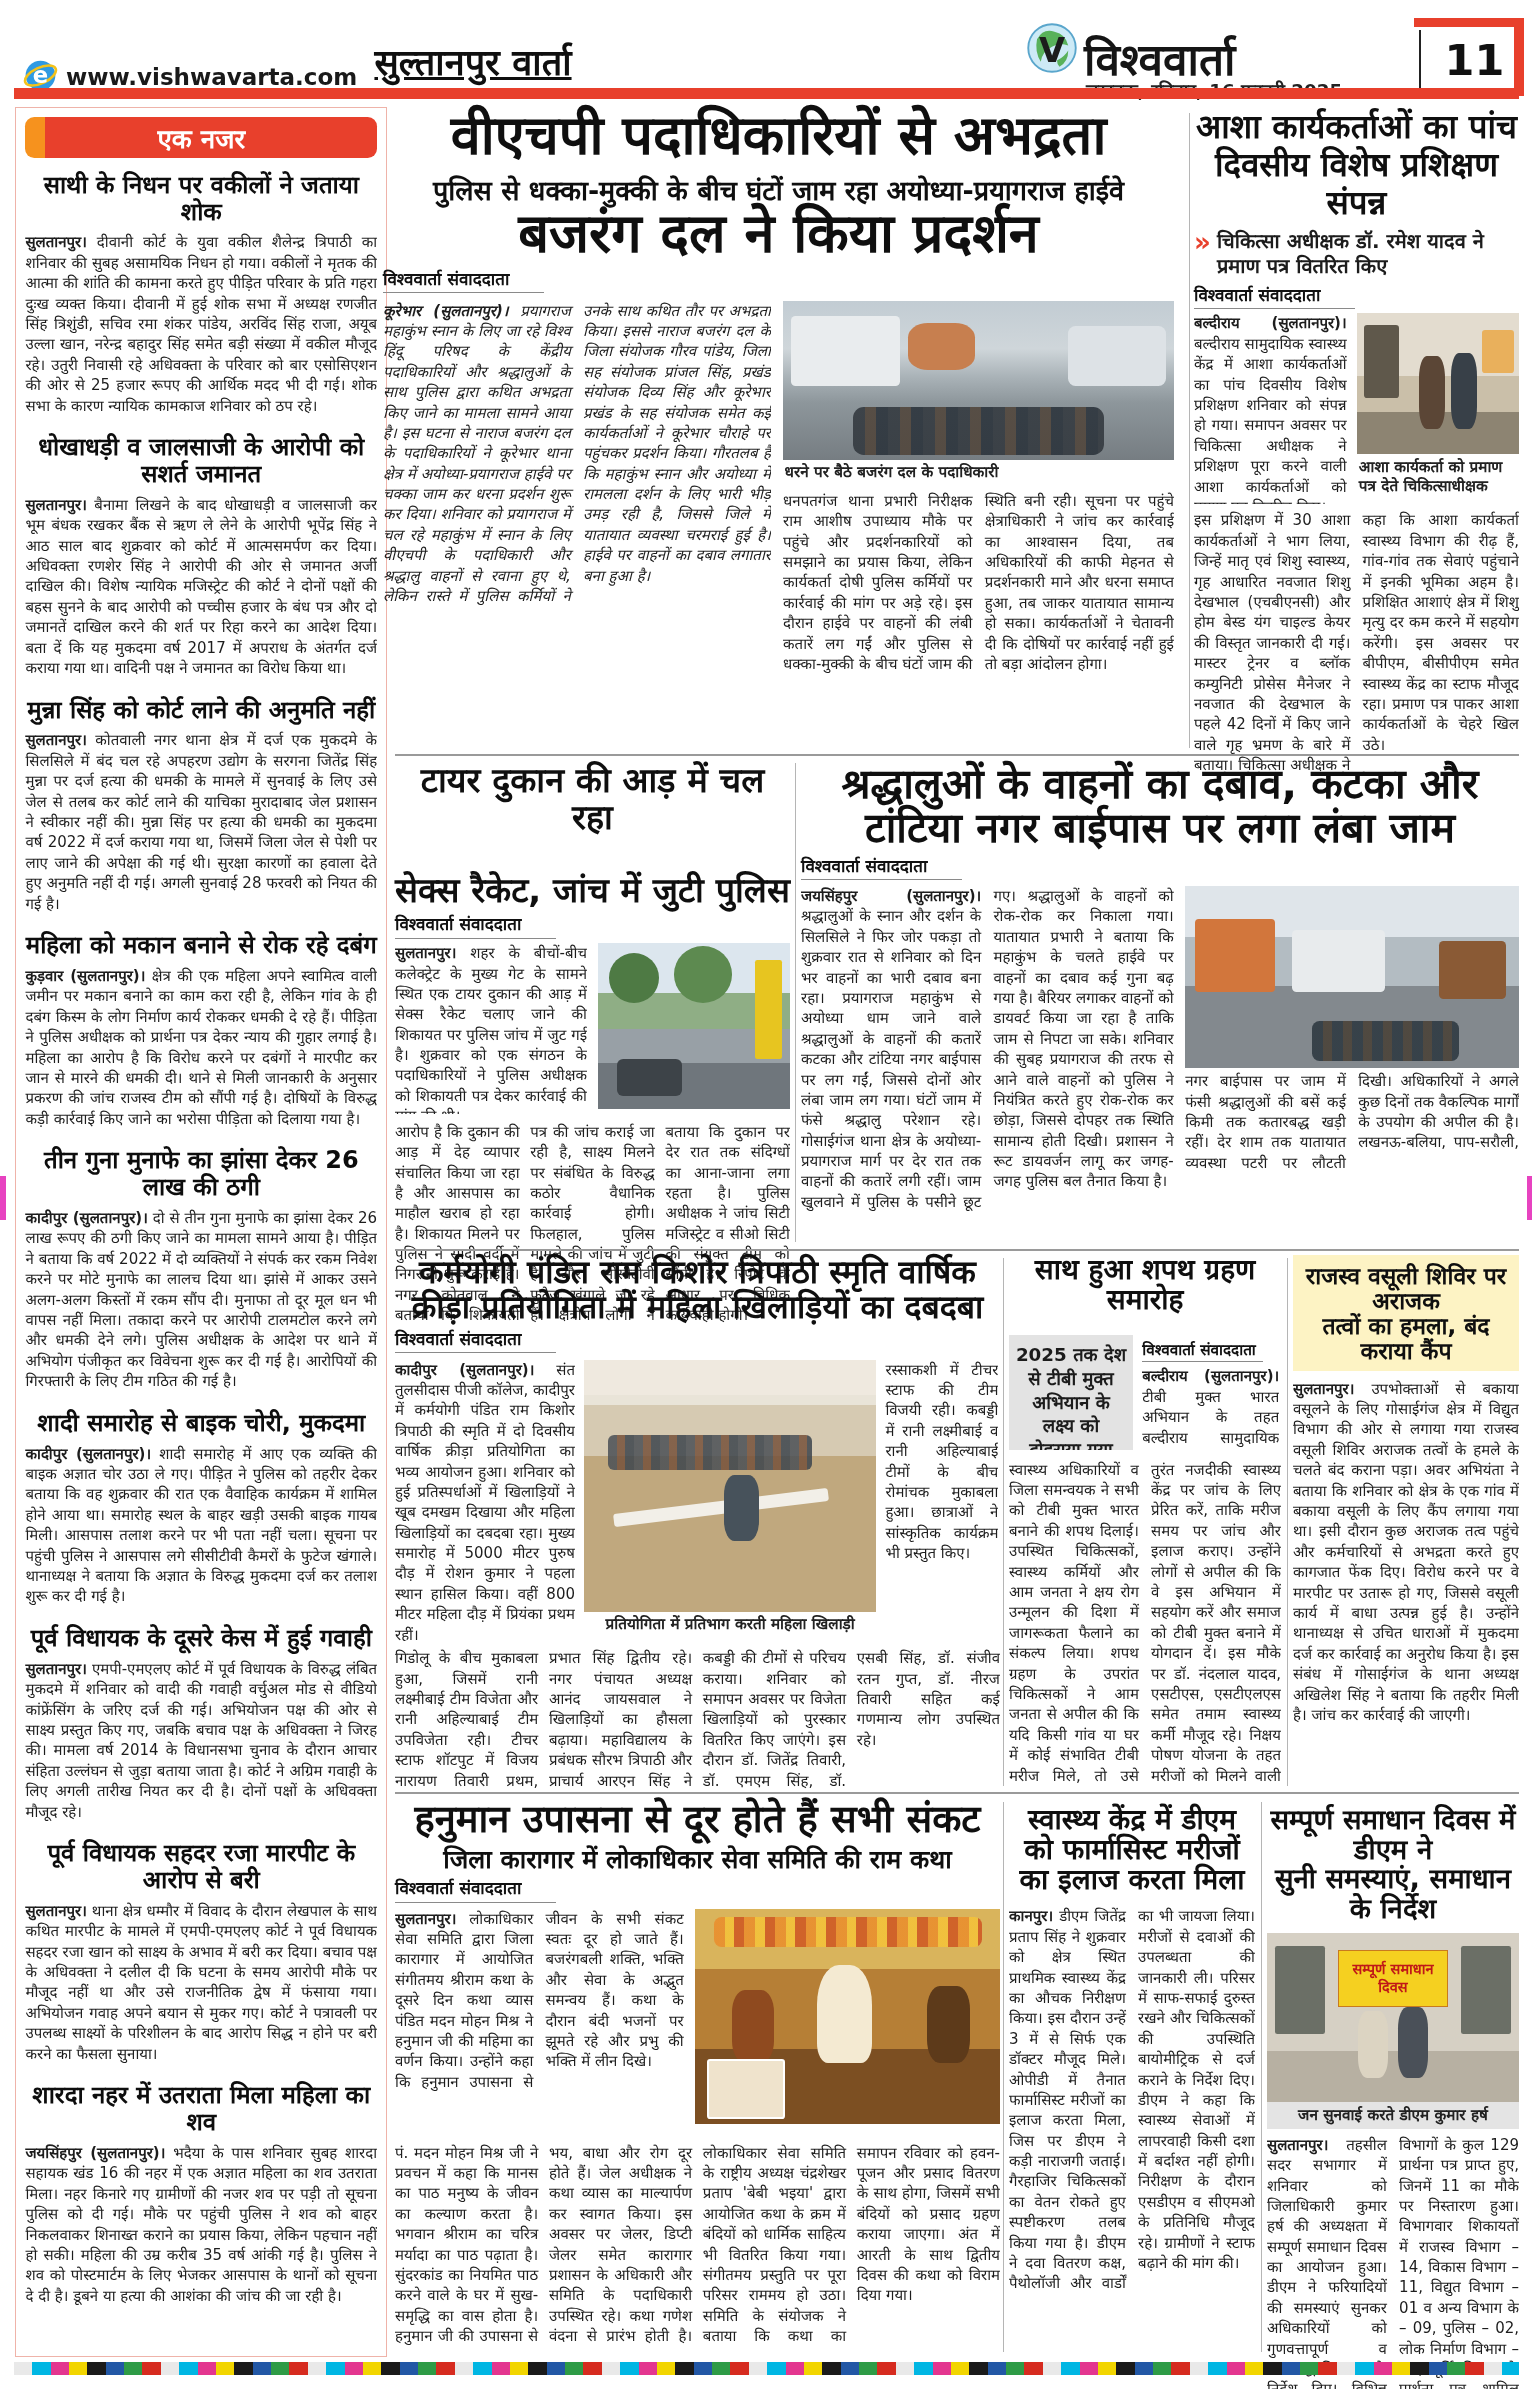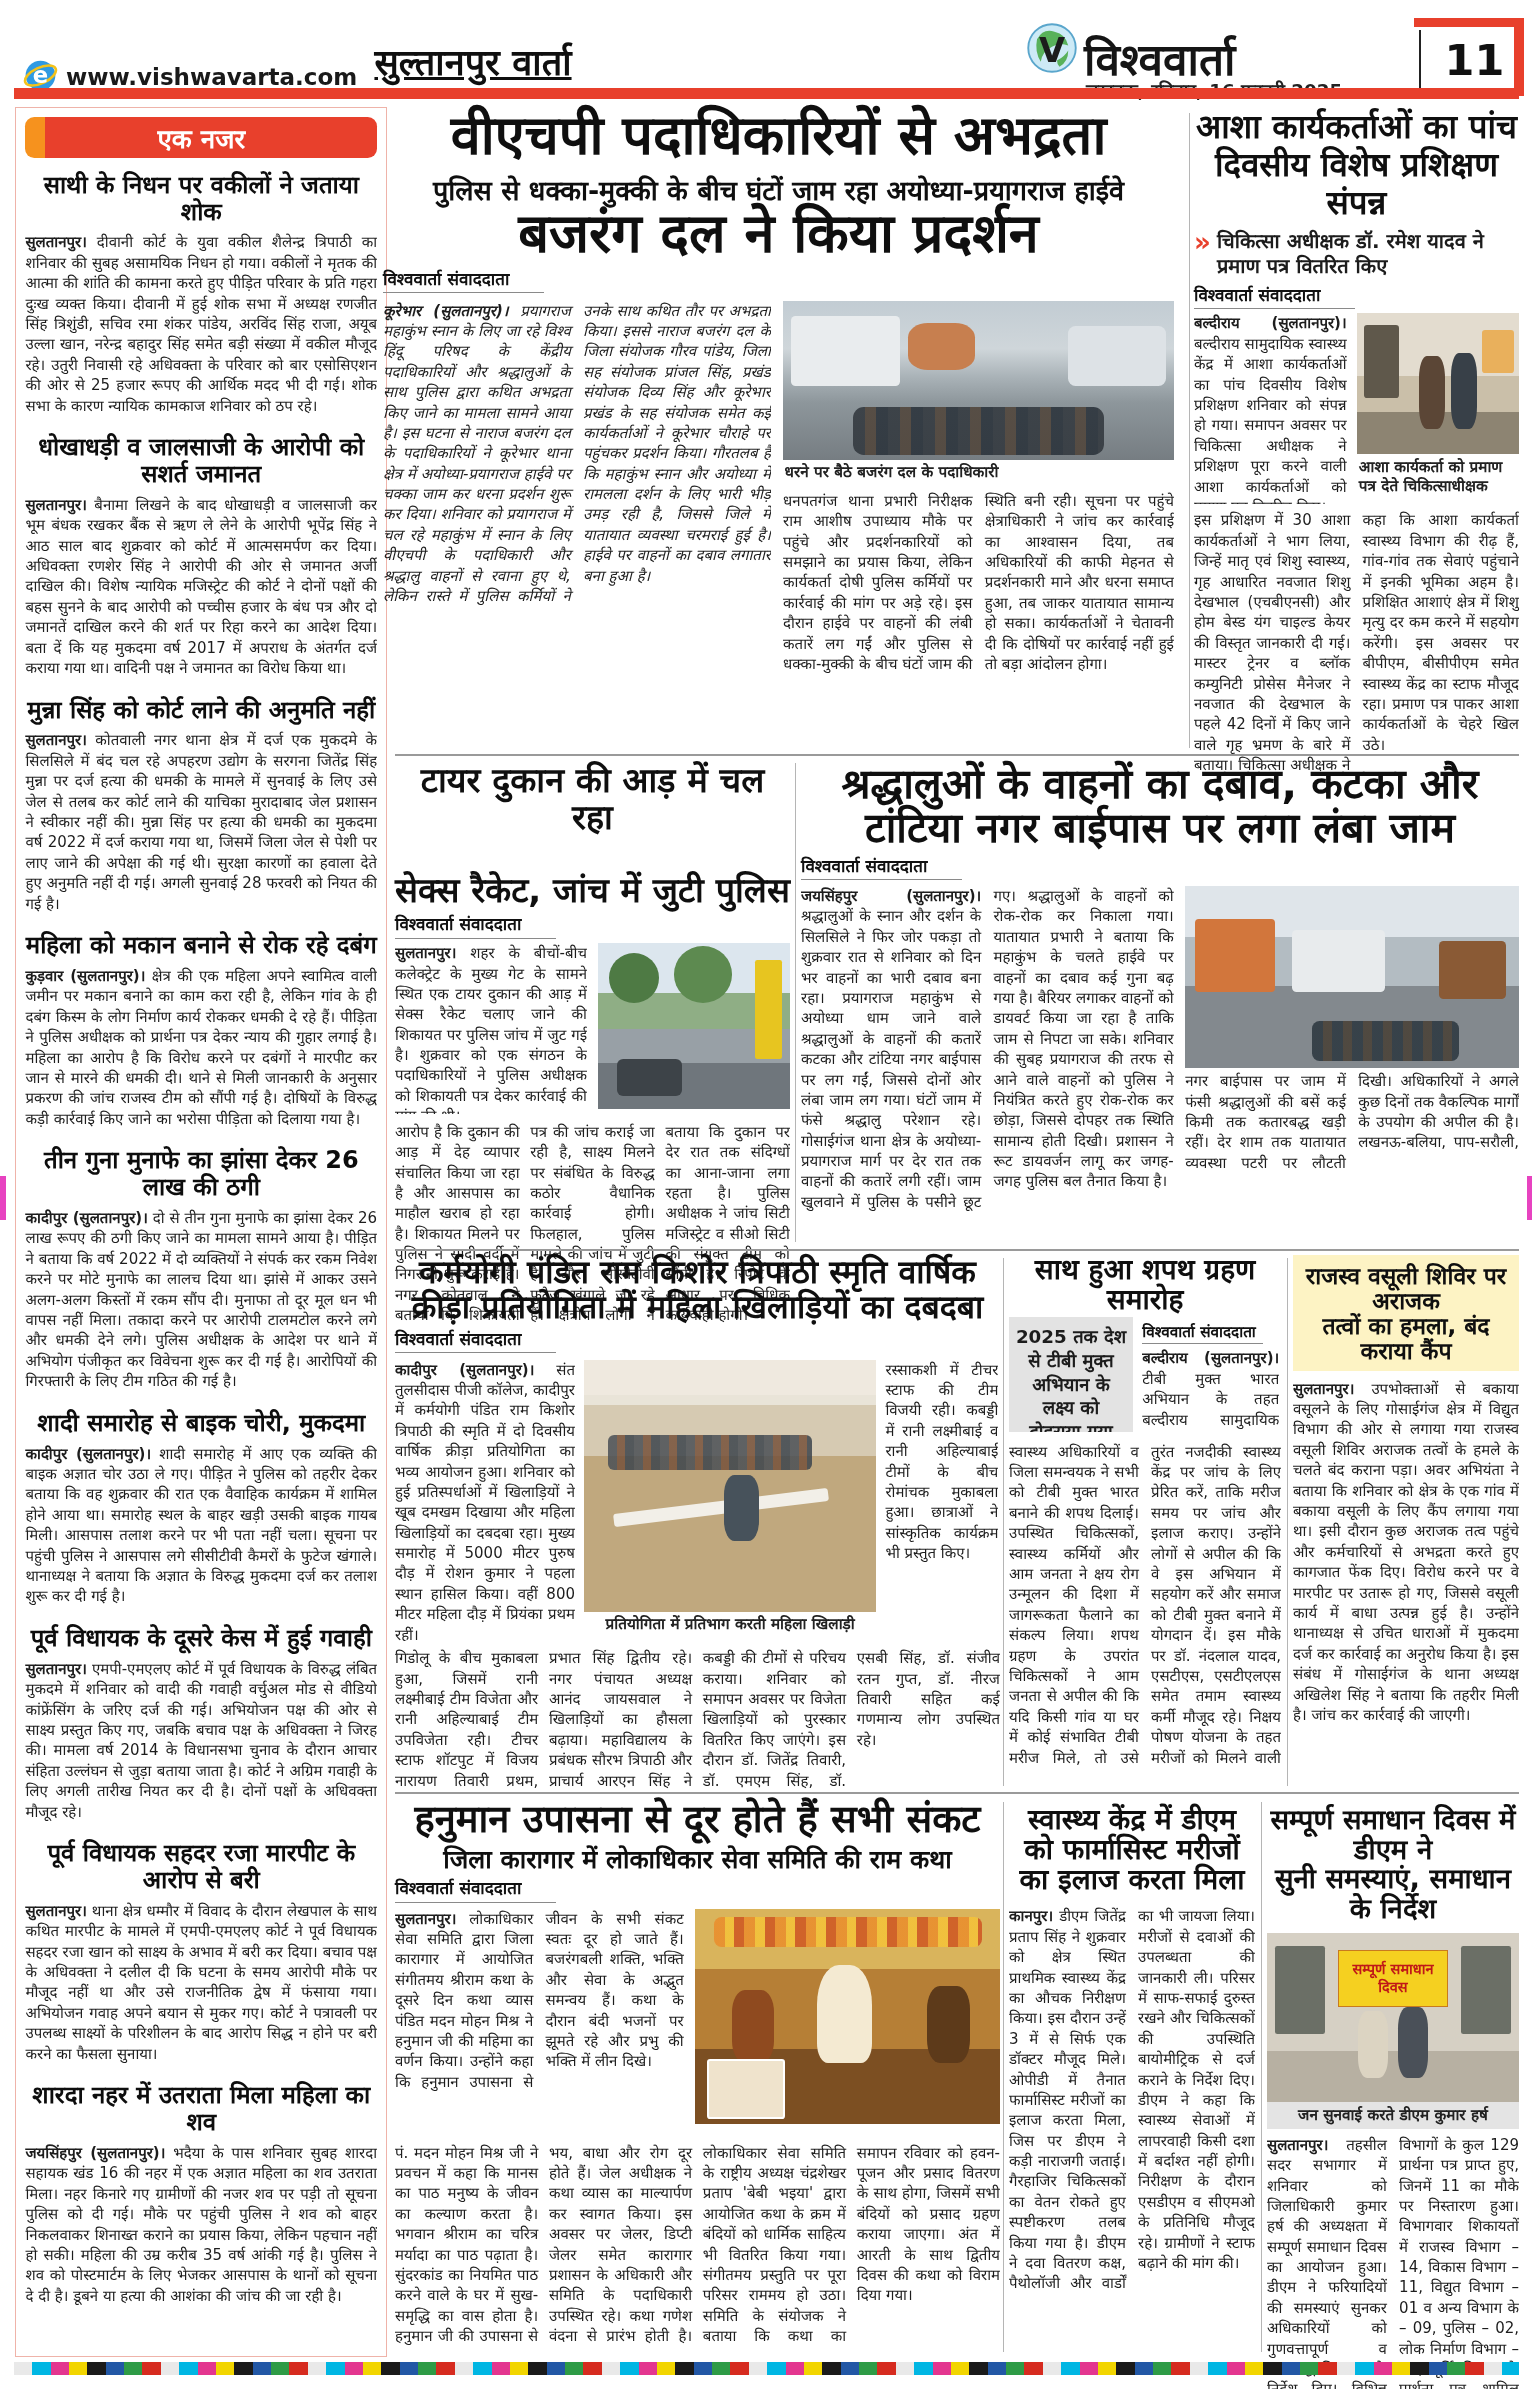--- a/index.html
+++ b/index.html
@@ -240,21 +240,21 @@
         <span>रस्साकशी में टीचर स्टाफ की टीम विजयी रही। कबड्डी में रानी लक्ष्मीबाई व रानी अहिल्याबाई टीमों के बीच रोमांचक मुकाबला हुआ। छात्राओं ने सांस्कृतिक कार्यक्रम भी प्रस्तुत किए।</span>
       </div>
     </div>
     <div class="bd cols4" style="height:150px;margin-top:7.6px;">
       <span>गिडोलू के बीच मुकाबला हुआ, जिसमें रानी लक्ष्मीबाई टीम विजेता और रानी अहिल्याबाई टीम उपविजेता रही। टीचर स्टाफ शॉटपुट में विजय नारायण तिवारी प्रथम, प्रभात सिंह द्वितीय रहे। नगर पंचायत अध्यक्ष आनंद जायसवाल ने खिलाड़ियों का हौसला बढ़ाया। महाविद्यालय के प्रबंधक सौरभ त्रिपाठी और प्राचार्य आरएन सिंह ने कबड्डी की टीमों से परिचय कराया। शनिवार को समापन अवसर पर विजेता खिलाड़ियों को पुरस्कार वितरित किए जाएंगे। इस दौरान डॉ. जितेंद्र तिवारी, डॉ. एमएम सिंह, डॉ. एसबी सिंह, डॉ. संजीव रतन गुप्त, डॉ. नीरज तिवारी सहित कई गणमान्य लोग उपस्थित रहे।</span>
     </div>
   </div>
 
   <div class="abs" style="left:1009px;top:1255px;width:272px;height:530px;">
     <div class="hl" style="font-size:28px;">साथ हुआ शपथ ग्रहण समारोह</div>
-    <div class="row" style="margin-top:2px;">
+    <div class="row" style="margin-top:20px;">
       <div style="width:124px;background:#e3e3e3;padding:7.6px 6.1px;box-sizing:border-box;font-size:18.3px;font-weight:bold;text-align:center;line-height:1.3;height:115px;overflow:hidden;">2025 तक देश से टीबी मुक्त अभियान के लक्ष्य को दोहराया गया</div>
       <div style="width:137px;margin-left:9.2px;">
         <span class="by" style="font-size:15.3px;padding-right:7.6px;">विश्ववार्ता संवाददाता</span>
         <div class="bd" style="height:82px;">
           <span class="dl">बल्दीराय (सुलतानपुर)।</span>
           <span>टीबी मुक्त भारत अभियान के तहत बल्दीराय सामुदायिक स्वास्थ्य केंद्र पर शपथ ग्रहण समारोह आयोजित हुआ।</span>
         </div>
       </div>
     </div>
     <div class="bd cols2" style="height:342px;margin-top:9.2px;">

